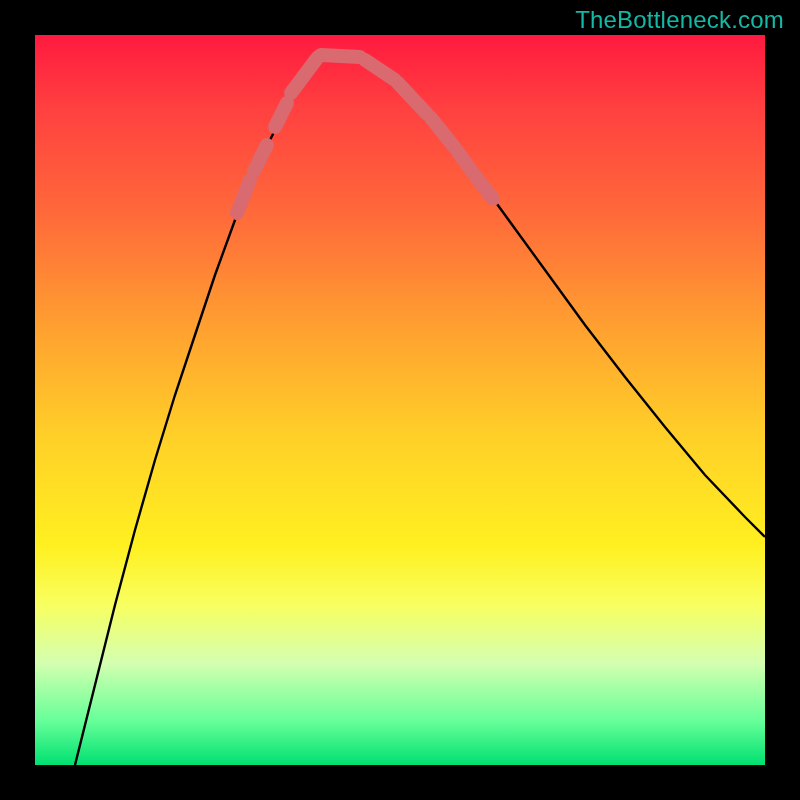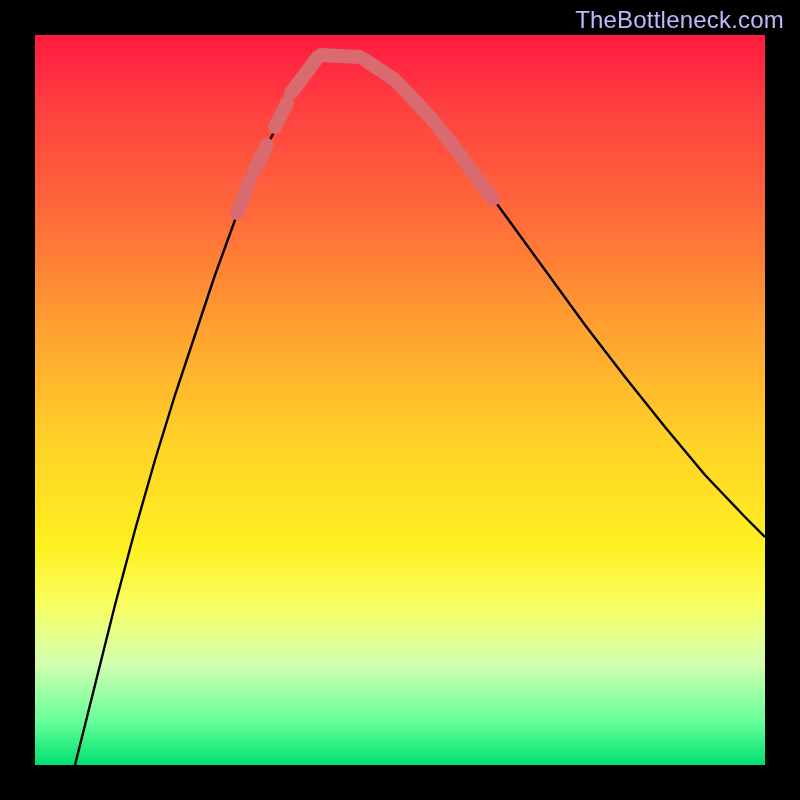--- a/index.html
+++ b/index.html
@@ -28,21 +28,21 @@
       #d4ffb0 86%,
       #66ff99 94%,
       #00e070 100%);
   }
   .watermark {
     position: absolute;
     top: 6px;
     right: 16px;
     font-size: 24px;
     font-weight: 500;
-    color: #c4b5fd;
+    color: #14b8a6;
     letter-spacing: 0.2px;
     text-align: center;
   }
   svg.overlay {
     position: absolute;
     left: 0;
     top: 0;
     width: 730px;
     height: 730px;
   }

